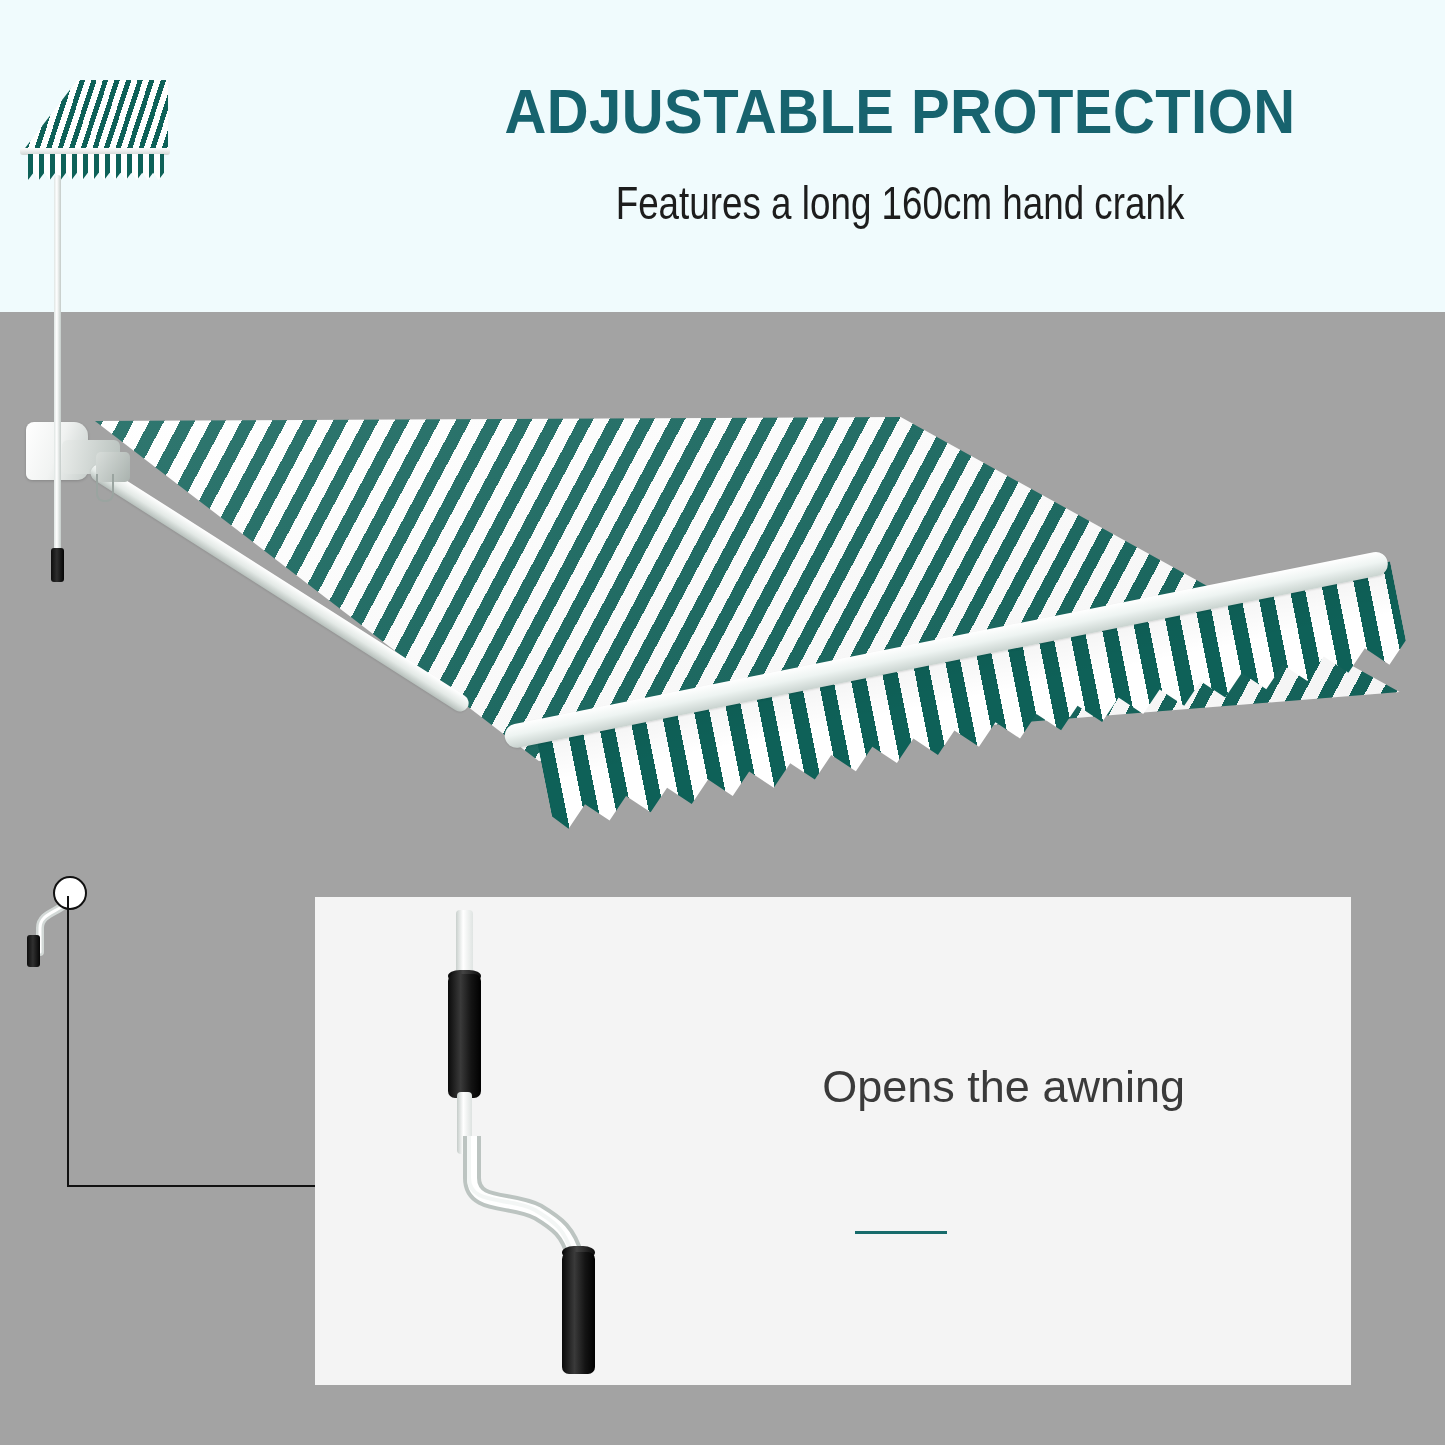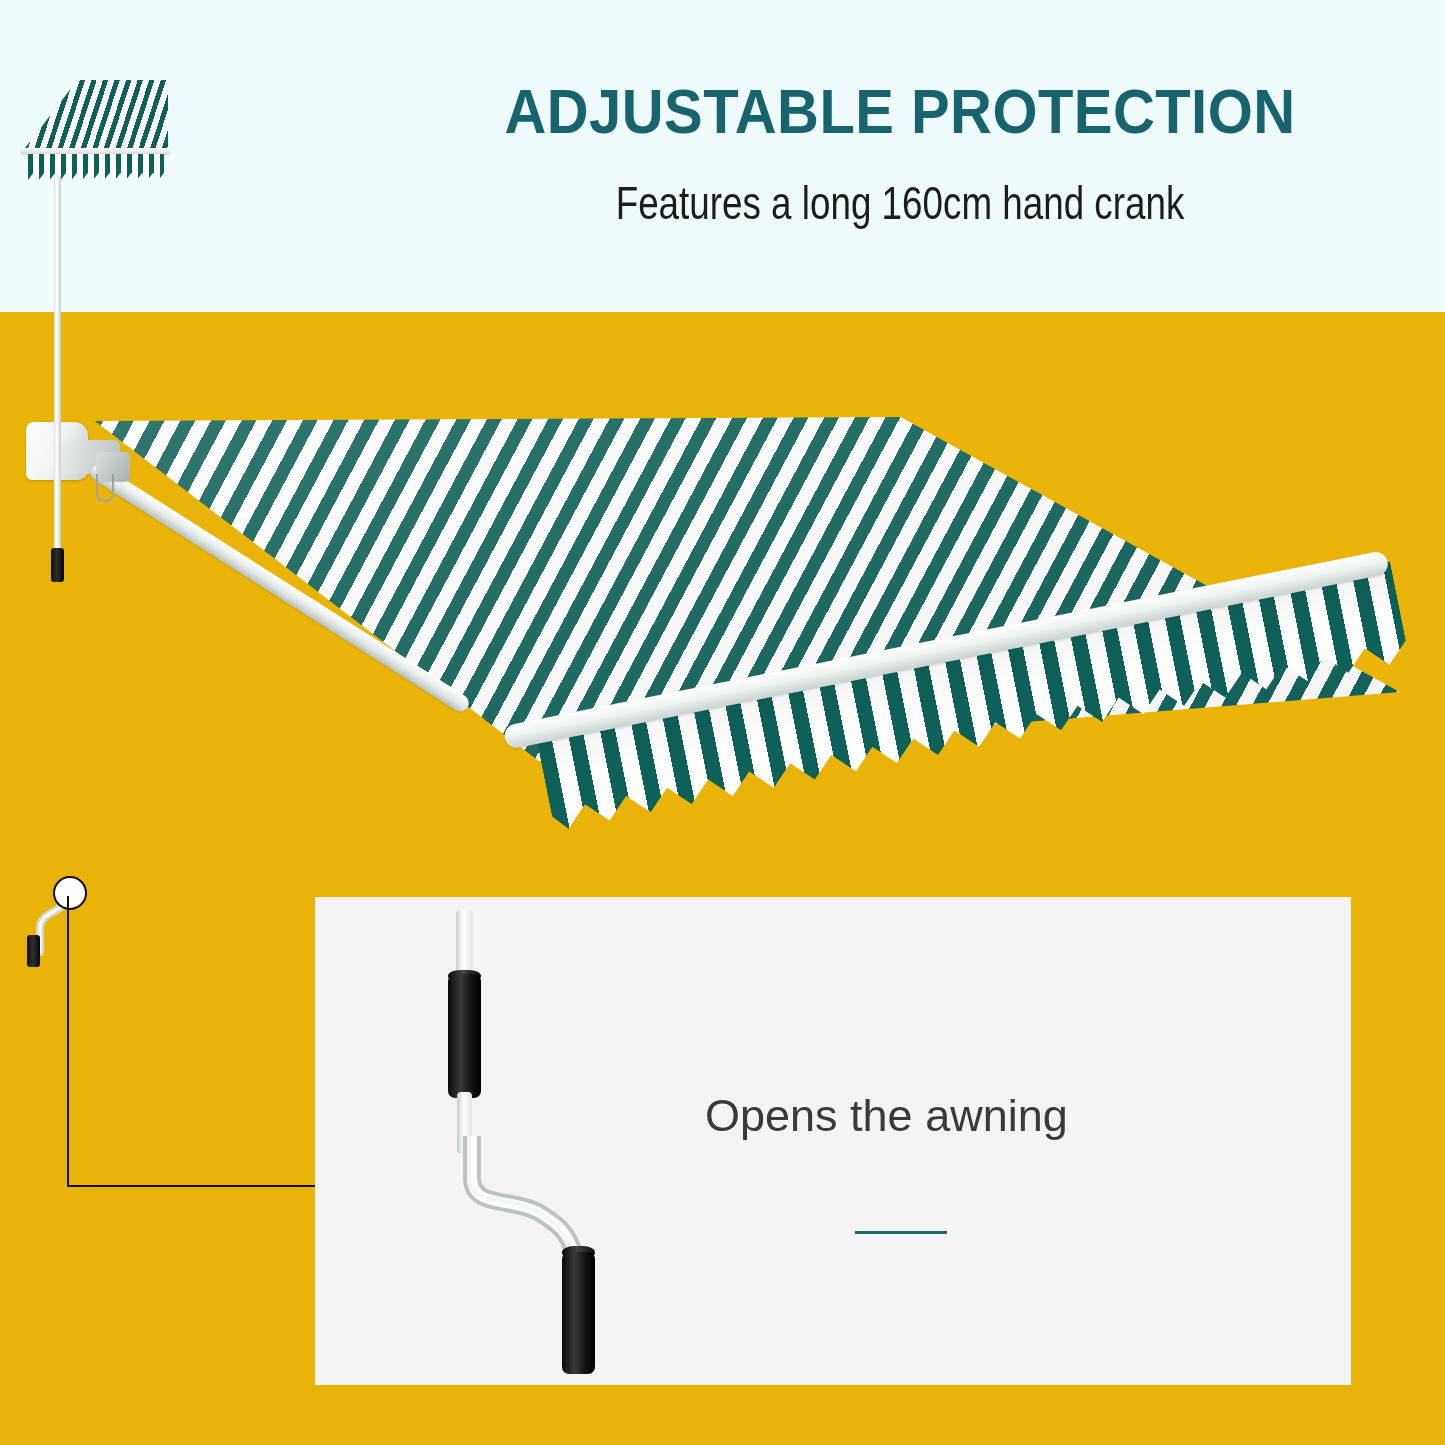--- a/index.html
+++ b/index.html
@@ -4,21 +4,21 @@
 <style>
   html, body {
     margin: 0;
     padding: 0;
     background: #ffffff;
   }
   #page {
     position: relative;
     width: 1445px;
     height: 1445px;
-    background: #eab308;
+    background: #a3a3a3;
     overflow: hidden;
     font-family: "Liberation Sans", sans-serif;
   }
 
   
   .header-band {
     position: absolute;
     left: 0; top: 0;
     width: 1445px;
     height: 312px;
@@ -307,23 +307,23 @@
   .cp-handle-bottom-cap {
     position: absolute;
     left: 132px; top: 336px;
     width: 33px; height: 13px;
     background: linear-gradient(90deg,#050505,#444444 45%,#0a0a0a);
     border-radius: 50% / 70%;
   }
 
   .panel-caption {
     position: absolute;
-    left: 705px; top: 1084px;
+    left: 705px; top: 1055px;
     width: 480px;
-    text-align: left;
+    text-align: right;
     color: #3a3a3a;
     font-size: 45px;
     font-weight: 300;
     line-height: 1.42;
   }
   .panel-divider {
     position: absolute;
     left: 855px; top: 1231px;
     width: 92px; height: 3px;
     background: #176b6b;

